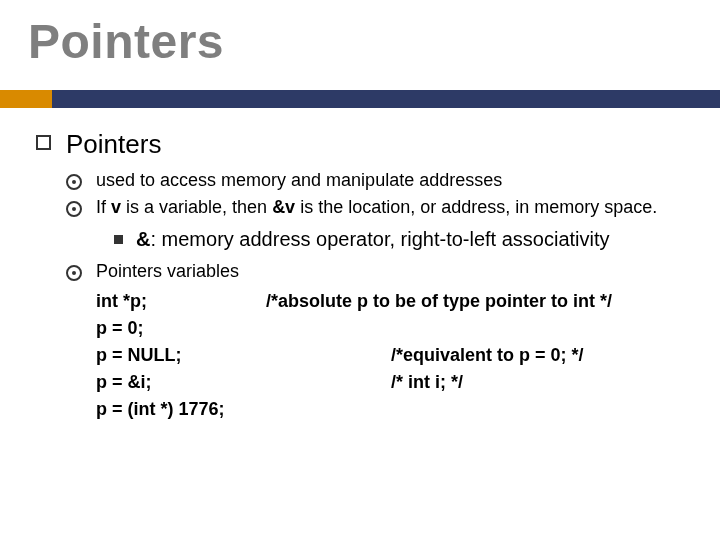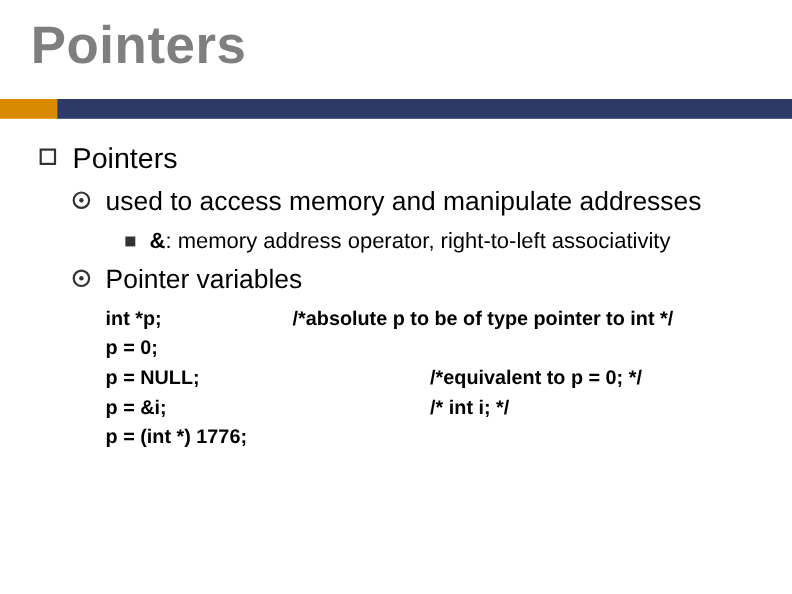--- a/index.html
+++ b/index.html
@@ -70,21 +70,21 @@
     width: 11px;
     height: 11px;
     border: 2px solid #333;
     background: #fff;
   }
   .lvl2 {
     position: relative;
     padding-left: 30px;
     margin-left: 30px;
     margin-bottom: 5px;
-    font-size: 24px;
+    font-size: 18px;
   }
   .lvl2 .bullet {
     position: absolute;
     left: 0;
     top: 5px;
     width: 12px;
     height: 12px;
     border: 2px solid #333;
     border-radius: 50%;
     background: #fff;
@@ -148,33 +148,41 @@
       <span>Pointers</span>
     </div>
 
     <div class="lvl2">
       <span class="bullet">
           <span class="dot-inner"></span>
         </span>
       <span>used to access memory and manipulate addresses</span>
     </div>
 
+    <div class="lvl2">
+      <span class="bullet">
+          <span class="dot-inner"></span>
+        </span>
+      <span>
+        <span>If </span><span class="bold">v</span><span> is a variable, then </span><span class="bold">&amp;v</span><span> is the location, or address, in memory space.</span>
+      </span>
+    </div>
 
     <div class="lvl3">
       <span class="bullet"></span>
       <span>
         <span class="bold">&amp;</span><span>: memory address operator, right-to-left associativity</span>
       </span>
     </div>
 
     <div class="lvl2">
       <span class="bullet">
           <span class="dot-inner"></span>
         </span>
-      <span>Pointer variables</span>
+      <span>Pointers variables</span>
     </div>
 
     <div class="codeblock">
       <div class="row">
         <span class="col-l">int *p;</span><span>/*absolute p to be of type pointer to int */</span>
       </div>
       <div class="row">
         <span class="col-l">p = 0;</span><span></span>
       </div>
       <div class="row">

